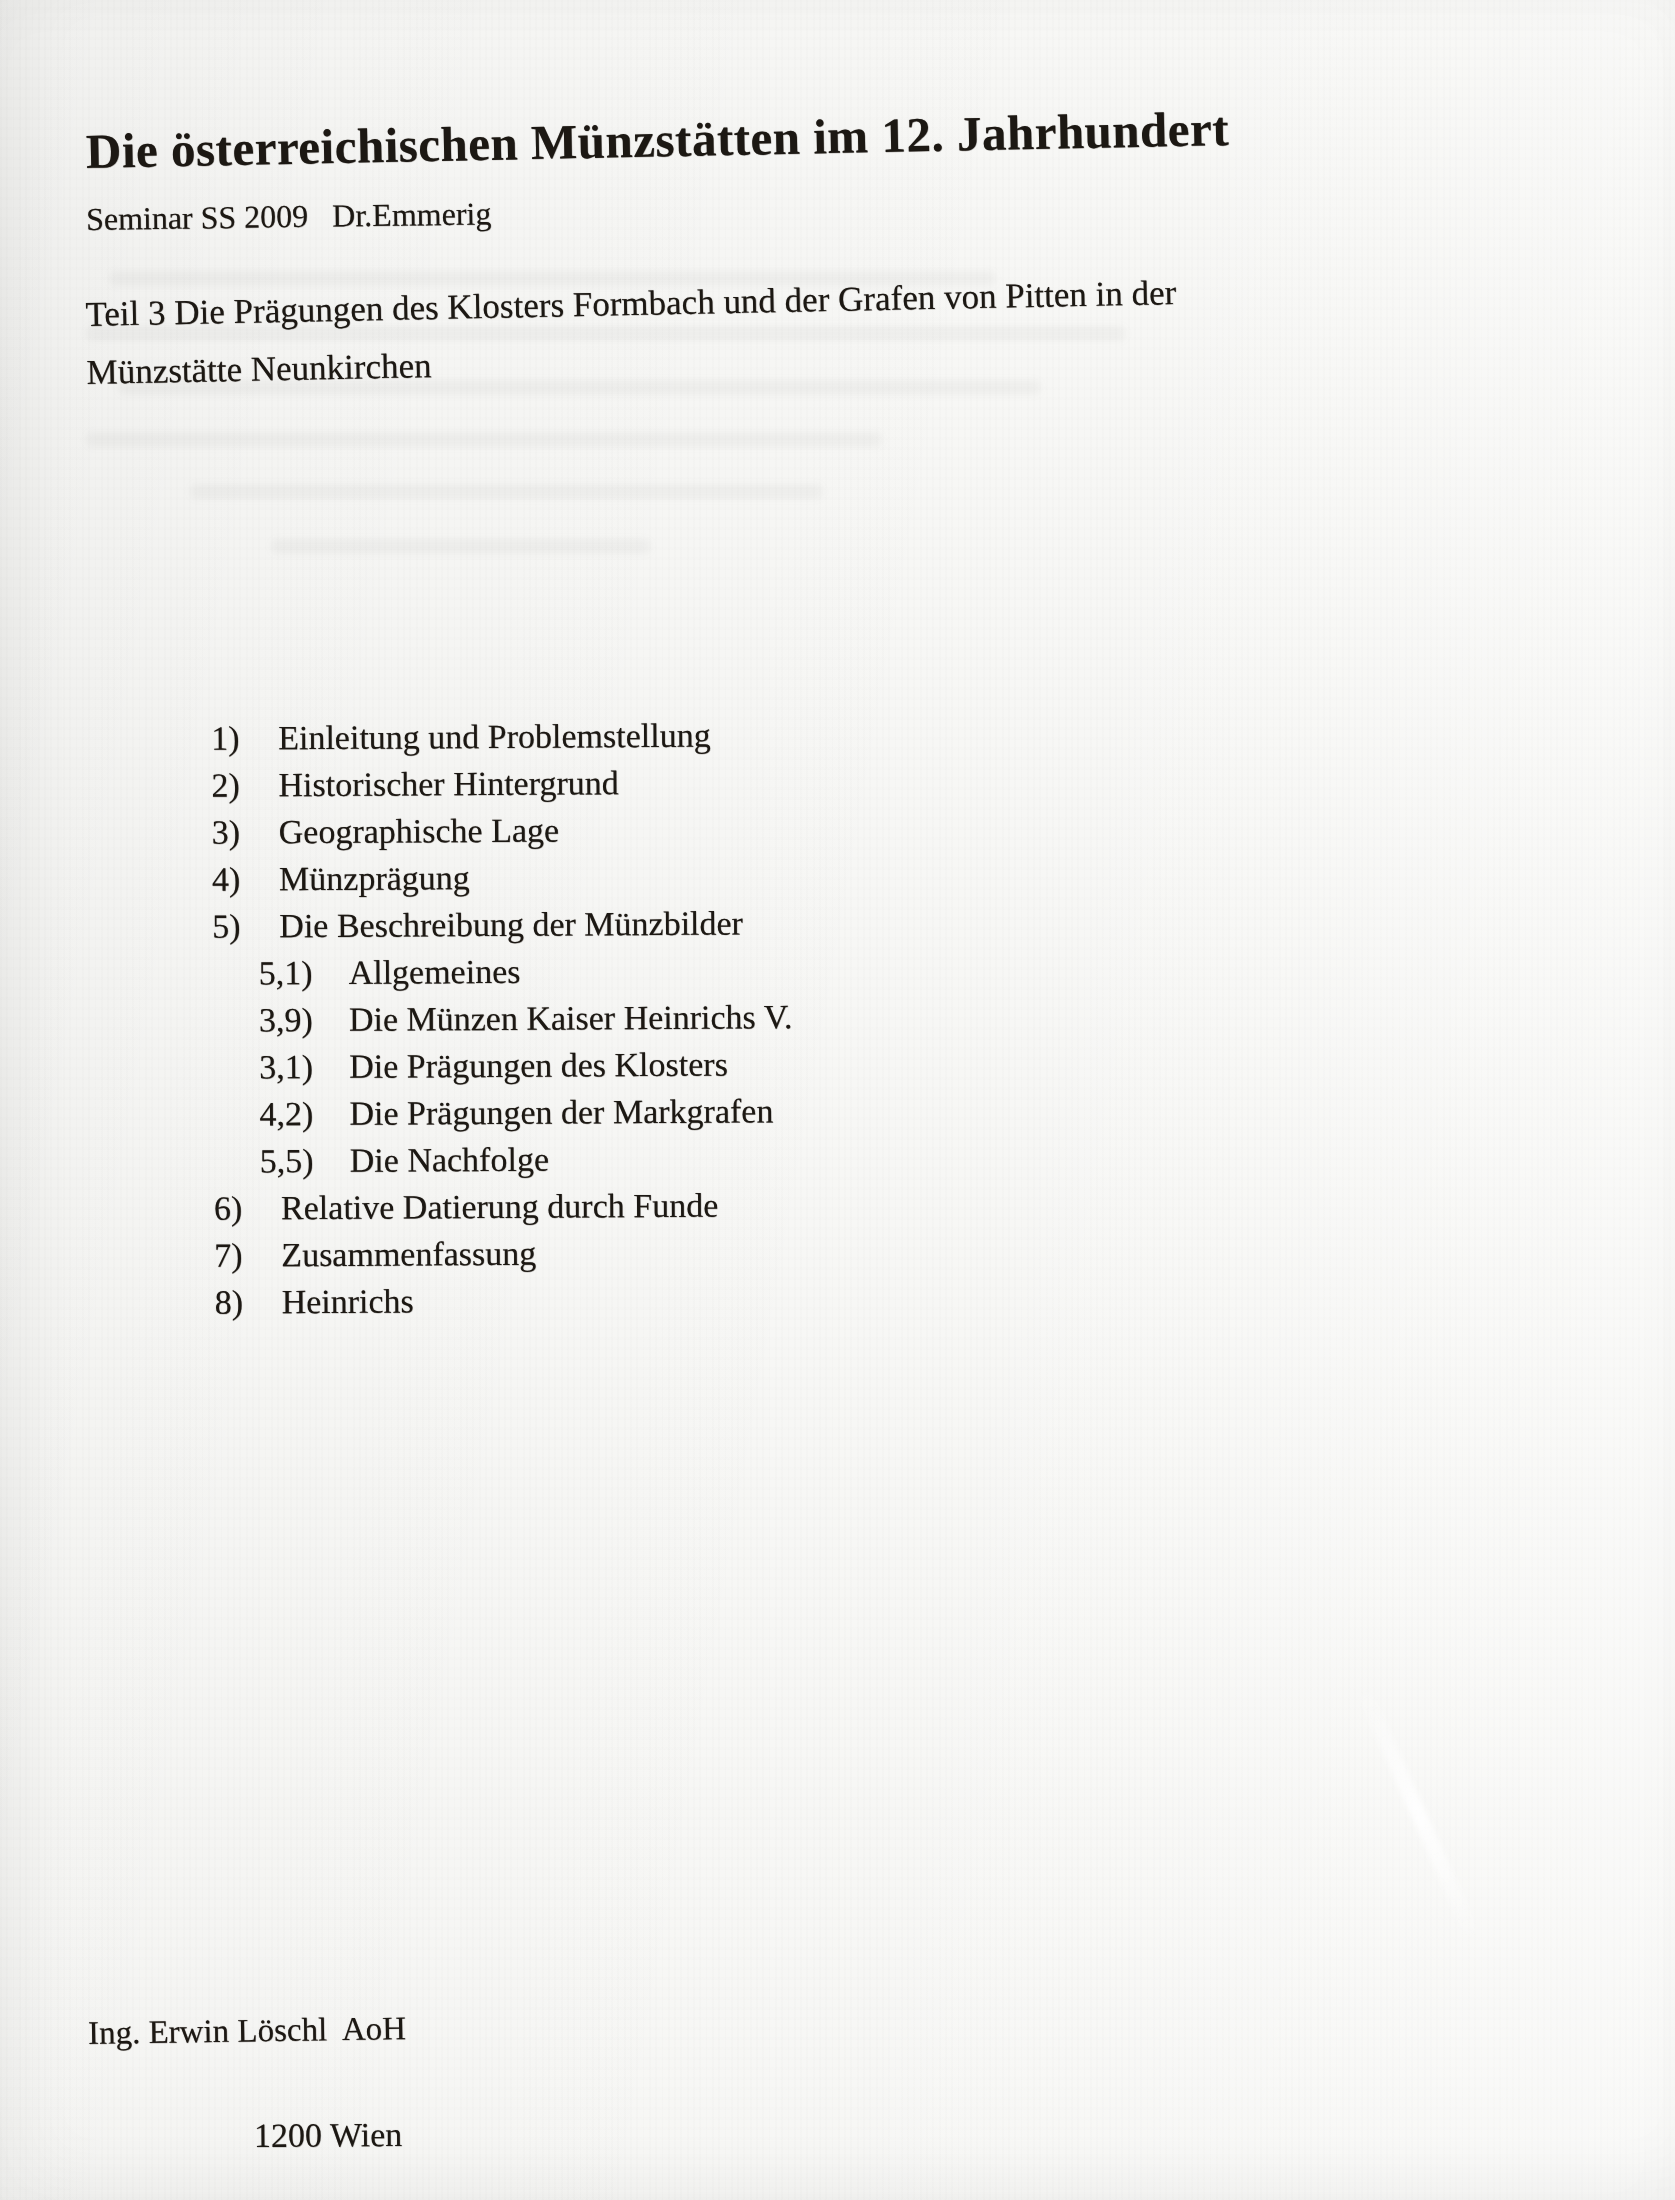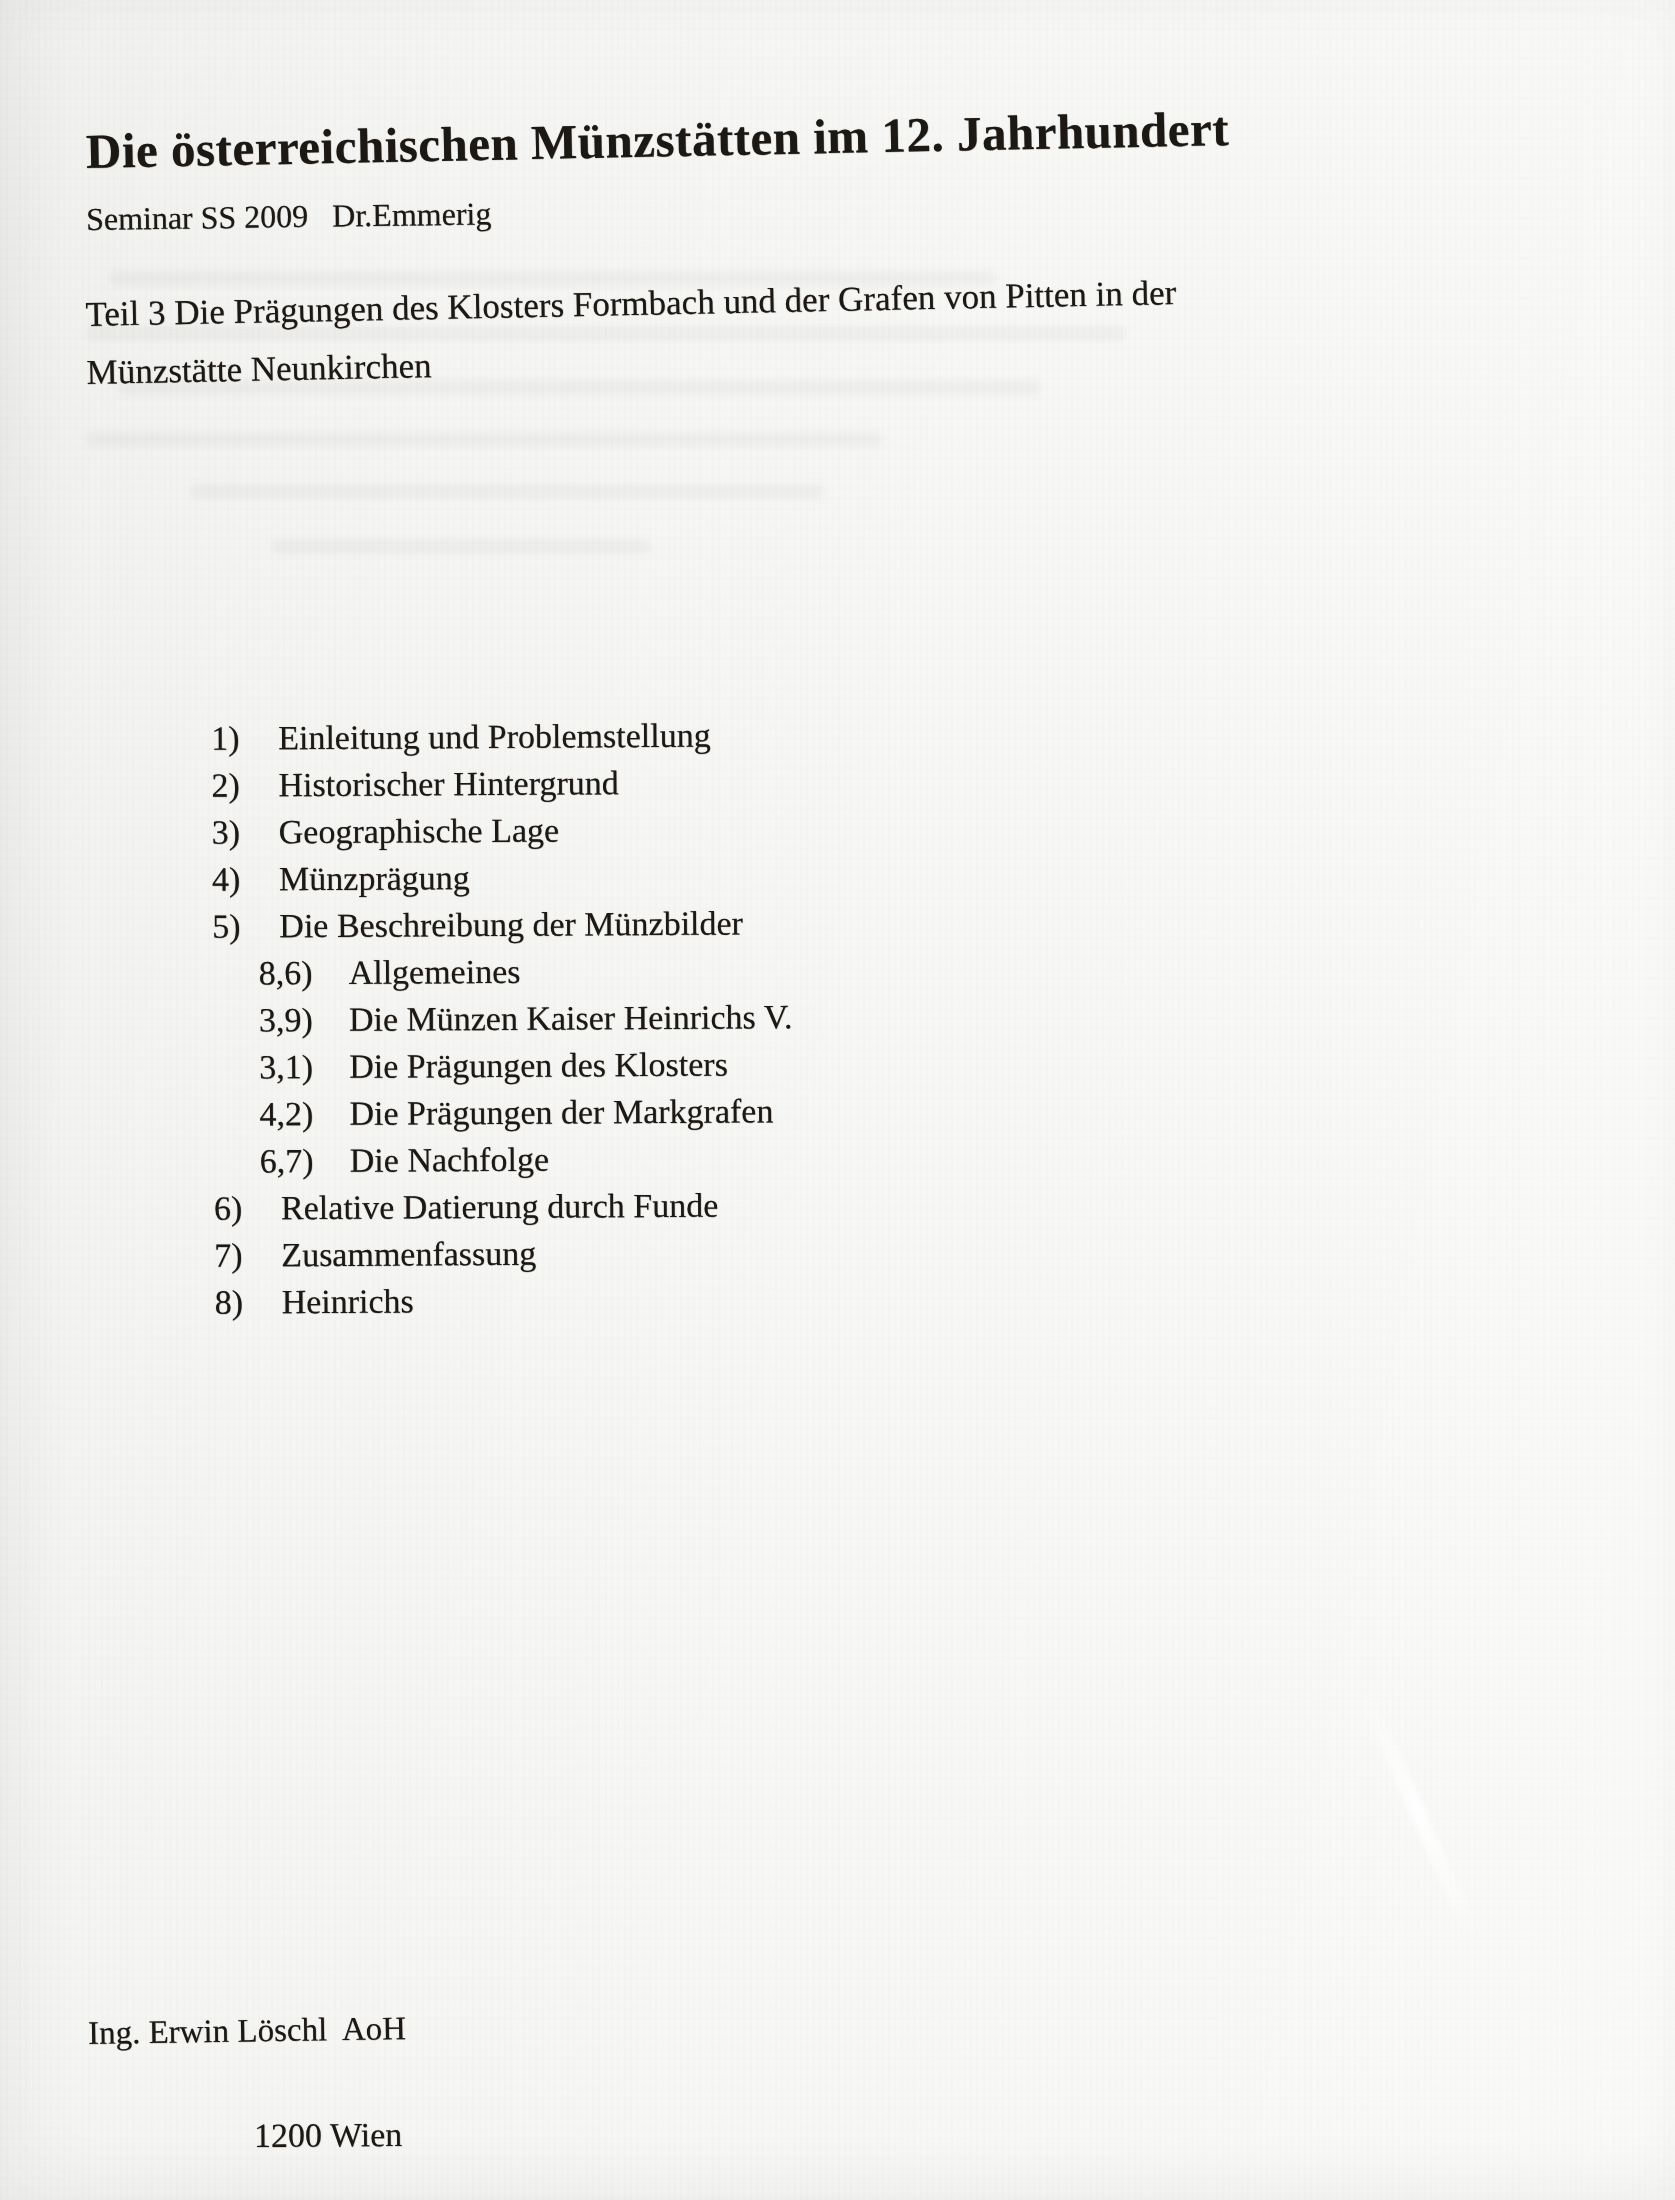--- a/index.html
+++ b/index.html
@@ -139,33 +139,33 @@
     <div class="toc-row">
       <span class="toc-num">3)</span><span class="toc-label">Geographische Lage</span>
     </div>
     <div class="toc-row">
       <span class="toc-num">4)</span><span class="toc-label">Münzprägung</span>
     </div>
     <div class="toc-row">
       <span class="toc-num">5)</span><span class="toc-label">Die Beschreibung der Münzbilder</span>
     </div>
     <div class="toc-row sub">
-      <span class="toc-num">8,6)</span><span class="toc-label">Allgemeines</span>
+      <span class="toc-num">5,1)</span><span class="toc-label">Allgemeines</span>
     </div>
     <div class="toc-row sub">
       <span class="toc-num">3,9)</span><span class="toc-label">Die Münzen Kaiser Heinrichs V.</span>
     </div>
     <div class="toc-row sub">
       <span class="toc-num">3,1)</span><span class="toc-label">Die Prägungen des Klosters</span>
     </div>
     <div class="toc-row sub">
       <span class="toc-num">4,2)</span><span class="toc-label">Die Prägungen der Markgrafen</span>
     </div>
     <div class="toc-row sub">
-      <span class="toc-num">6,7)</span><span class="toc-label">Die Nachfolge</span>
+      <span class="toc-num">5,5)</span><span class="toc-label">Die Nachfolge</span>
     </div>
     <div class="toc-row">
       <span class="toc-num">6)</span><span class="toc-label">Relative Datierung durch Funde</span>
     </div>
     <div class="toc-row">
       <span class="toc-num">7)</span><span class="toc-label">Zusammenfassung</span>
     </div>
     <div class="toc-row">
       <span class="toc-num">8)</span><span class="toc-label">Heinrichs</span>
     </div>

